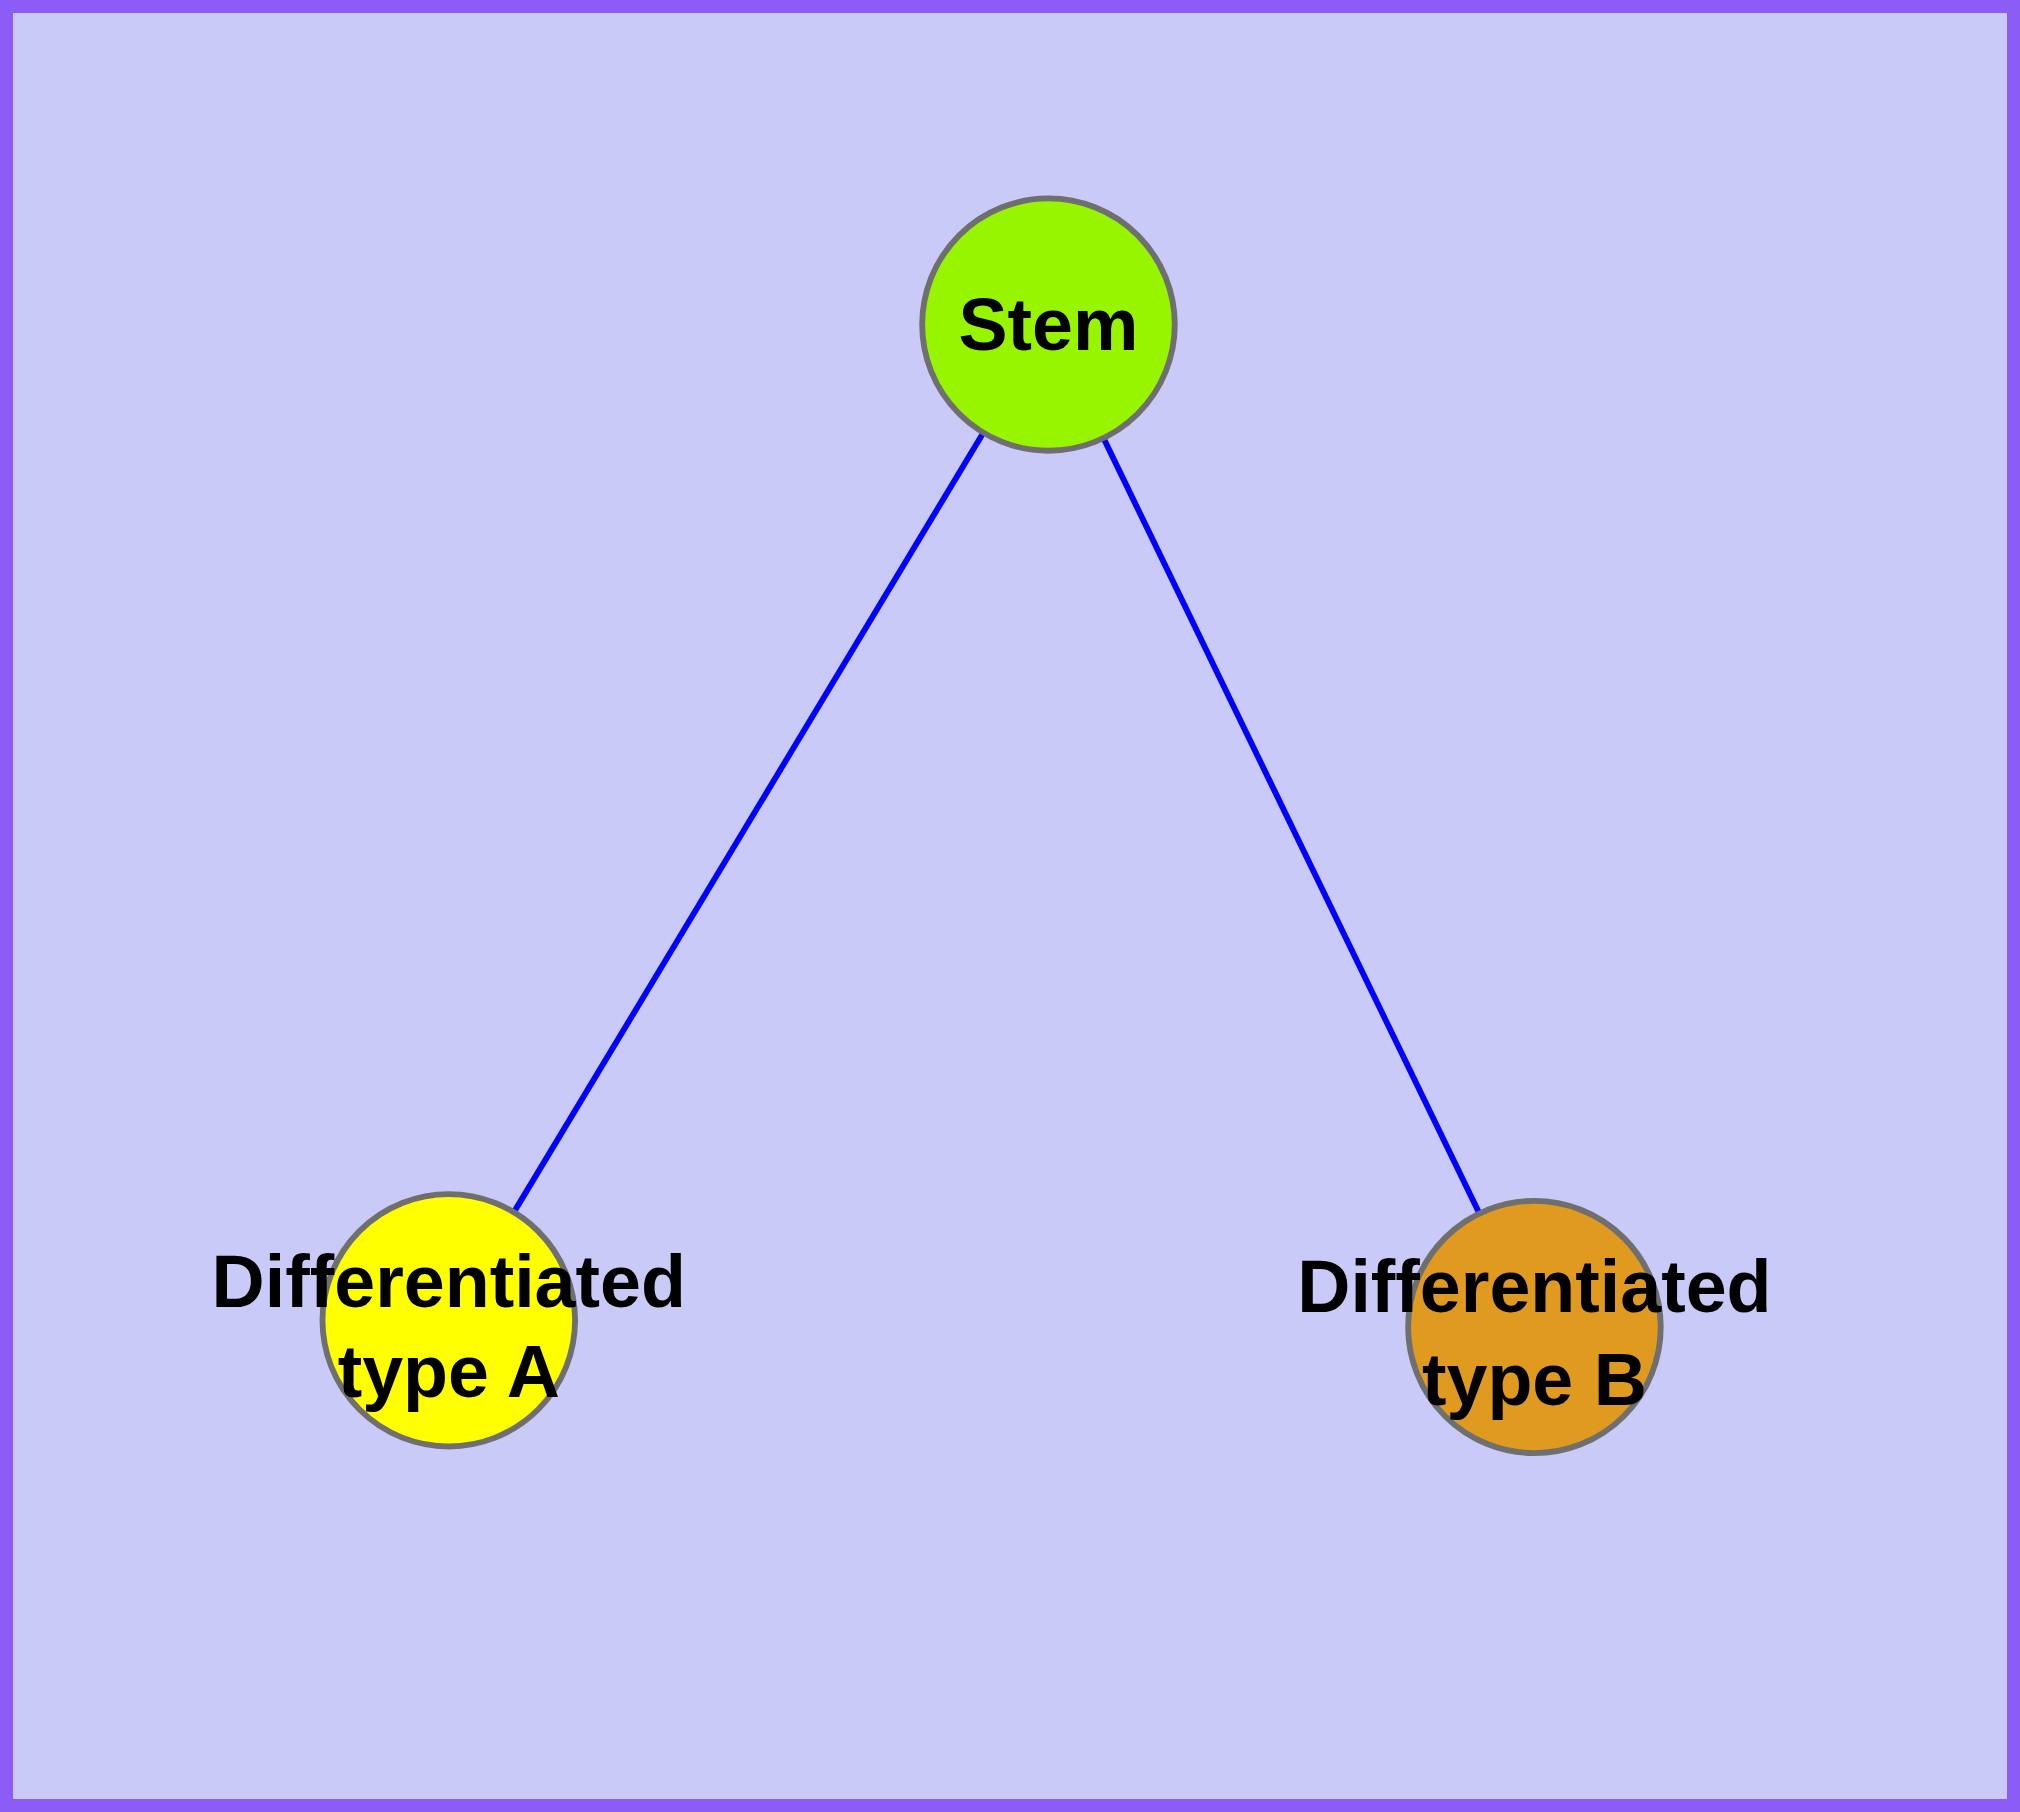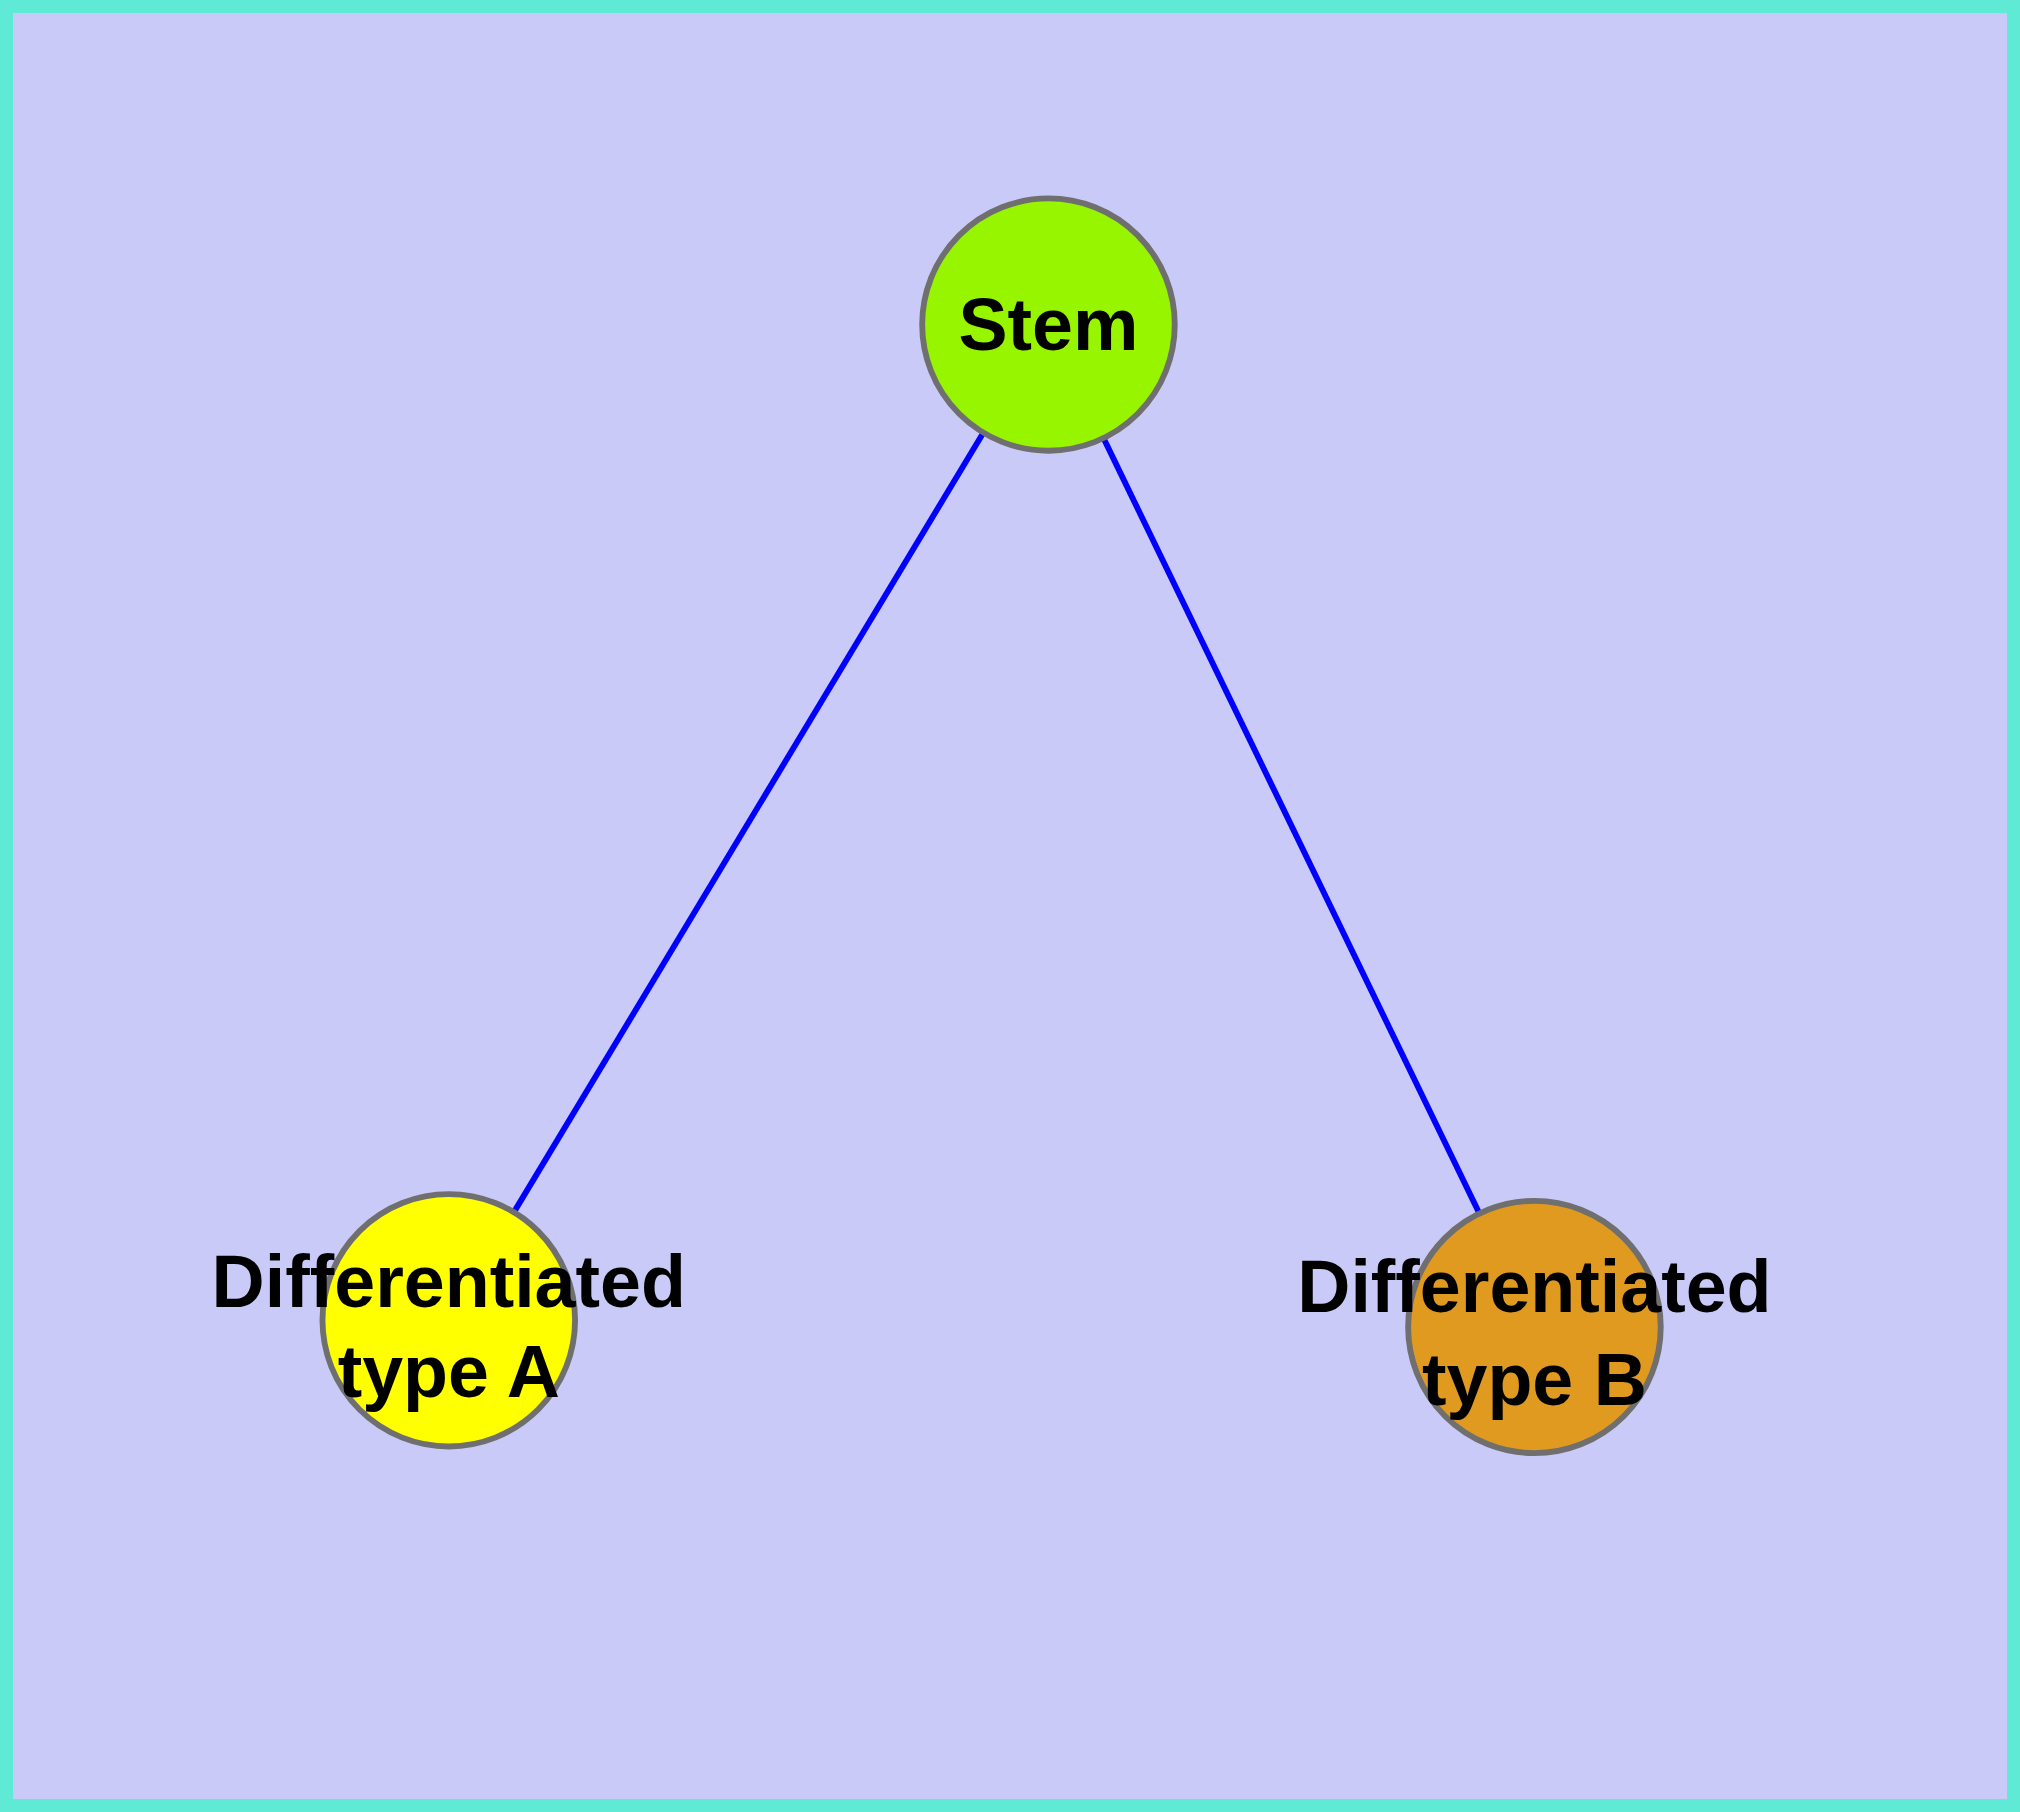--- a/index.html
+++ b/index.html
@@ -7,21 +7,21 @@
     padding: 0;
     width: 100%;
     height: 100%;
     background: #ffffff;
   }
   .page {
     position: absolute;
     inset: 0;
     padding: 13px;               
     box-sizing: border-box;
-    background: #5eead4;
+    background: #8b5cf6;
   }
   .graph-svg {
     display: block;
     width: 100%;
     height: 100%;
   }
   .node-label {
     font-family: "Liberation Sans", sans-serif;
     font-weight: bold;
     font-size: 88px;

